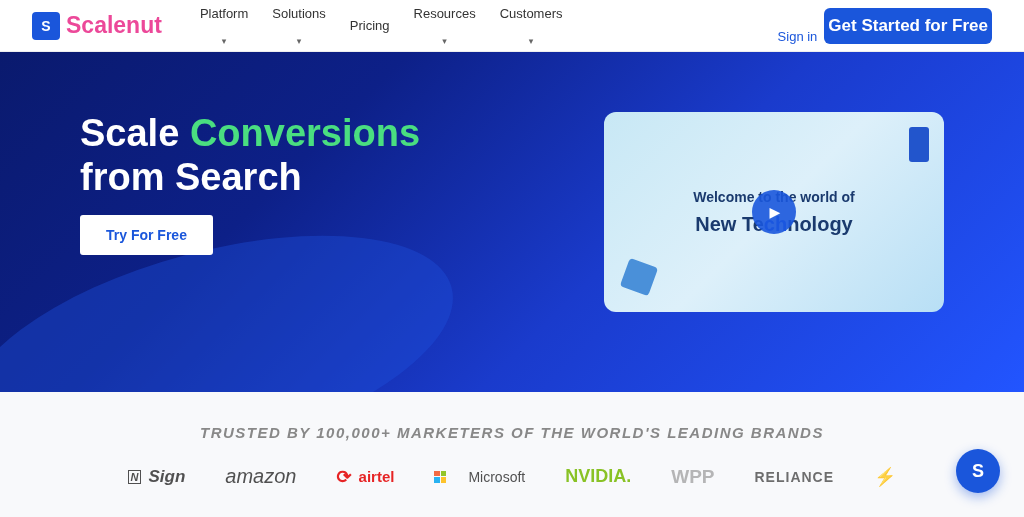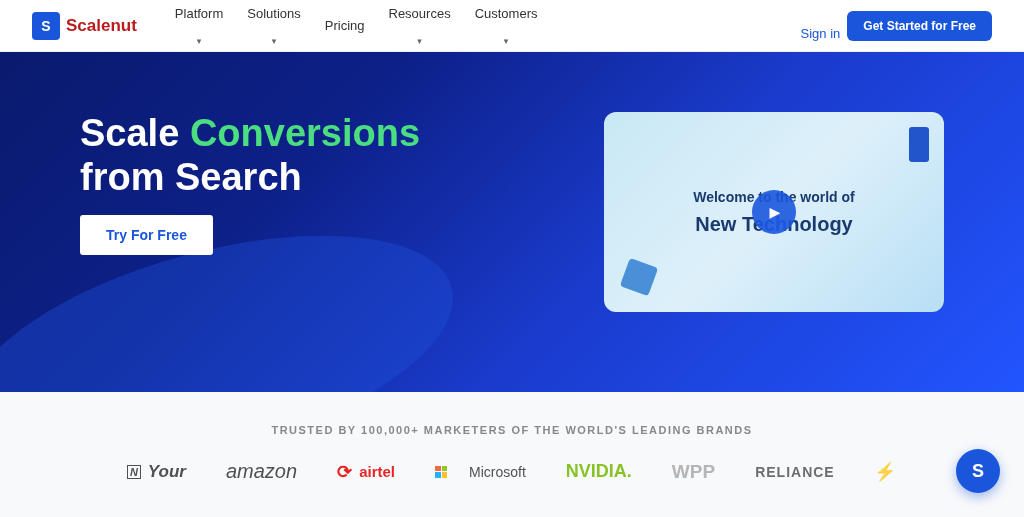--- a/index.html
+++ b/index.html
@@ -17,34 +17,34 @@
       z-index: 10;
     }
     .nav-logo { display: flex; align-items: center; gap: 6px; margin-right: 28px; }
     .nav-logo-icon {
       width: 28px; height: 28px;
       background: #1a56db;
       border-radius: 4px;
       display: flex; align-items: center; justify-content: center;
       color: #fff; font-weight: 900; font-size: 14px;
     }
-    .nav-logo-text { font-weight: 700; font-size: 17px; color: #b91c1c; }
+    .nav-logo-text { font-weight: 700; font-size: 23px; color: #ec4899; }
     .nav-links { display: flex; align-items: center; gap: 4px; flex: 1; }
     .nav-link {
       font-size: 13px; color: #333; padding: 6px 10px;
       cursor: pointer; display: flex; align-items: center; gap: 15px;
       border-radius: 4px;
       flex-direction: column;
     }
     .nav-chevron { font-size: 9px; color: #666; }
     .nav-right { display: flex; align-items: flex-end; gap: 7px; }
     .nav-signin { font-size: 13px; color: #1a56db; cursor: pointer; }
     .nav-cta {
       background: #1a56db; color: #fff; border: none;
-      padding: 8px 16px; border-radius: 6px; font-size: 12px;
+      padding: 8px 4px; border-radius: 6px; font-size: 17px;
       font-weight: 600; cursor: pointer;
     }
 
     
     .hero {
       background: linear-gradient(135deg, #0a1a6e 0%, #0d2088 30%, #1a3bcc 60%, #2255ff 100%);
       padding: 60px 80px 80px;
       display: flex;
       align-items: flex-start;
       gap: 60px;
@@ -124,26 +124,27 @@
       border-radius: 3px;
     }
 
     
     .trusted {
       background: #f8f9fb;
       padding: 32px 80px 40px;
       text-align: center;
     }
     .trusted-label {
-      font-size: 11px;
+      font-size: 15px;
       font-weight: 700;
       letter-spacing: 1.5px;
       color: #888;
       text-transform: uppercase;
       margin-bottom: 24px;
+      font-style: italic;
     }
     .brands {
       display: flex;
       align-items: center;
       justify-content: center;
       gap: 40px;
       flex-wrap: wrap;
     }
     .brand {
       font-size: 17px;
@@ -233,21 +234,21 @@
     <div class="deco-cube"></div>
     <div class="deco-bar"></div>
   </div>
 </section>
 
 <section class="trusted">
   <p class="trusted-label">TRUSTED BY 100,000+ MARKETERS OF THE WORLD'S LEADING BRANDS</p>
   <div class="brands">
     <div class="brand brand-adobe">
       <span style="font-size:11px; border: 1.5px solid #333; padding: 0 2px; margin-right:2px;">N</span>
-      <span>Your</span>
+      <span>Sign</span>
     </div>
     <div class="brand brand-amazon">
       <span>amazon</span>
     </div>
     <div class="brand brand-airtel">
       <span style="font-size:18px; margin-right:2px;">⟳</span>
       <span>airtel</span>
     </div>
     <div class="brand brand-ms">
       <div class="ms-grid">

